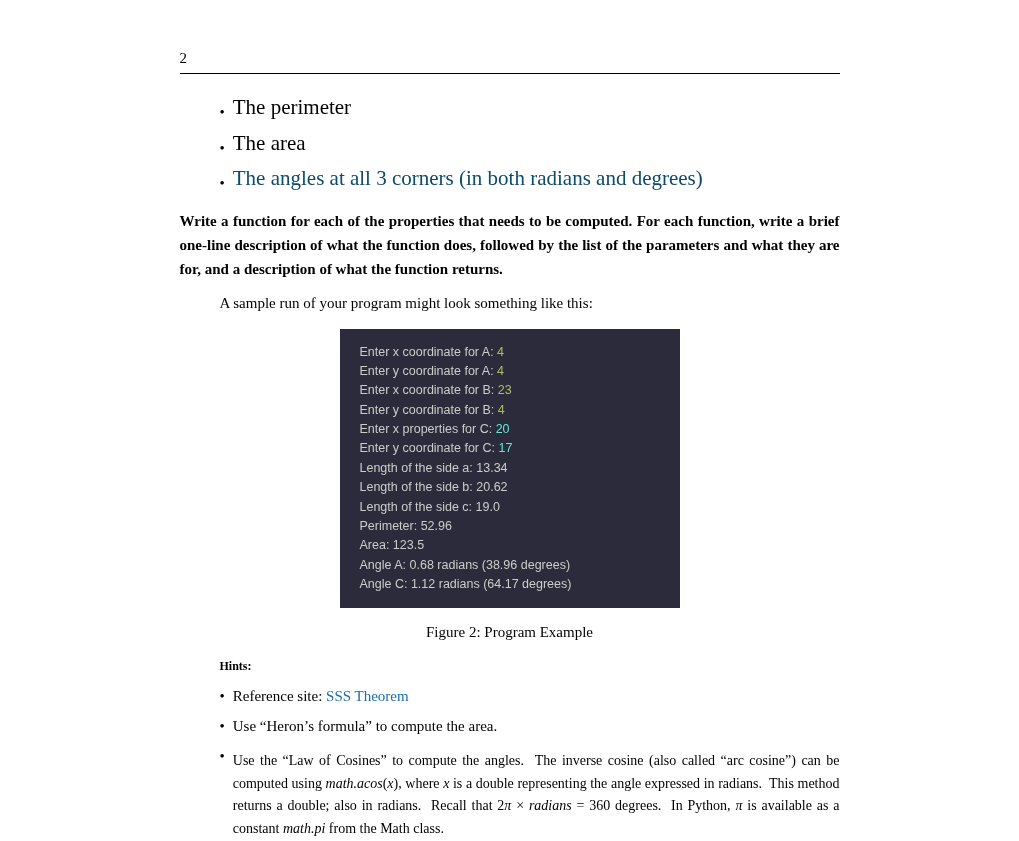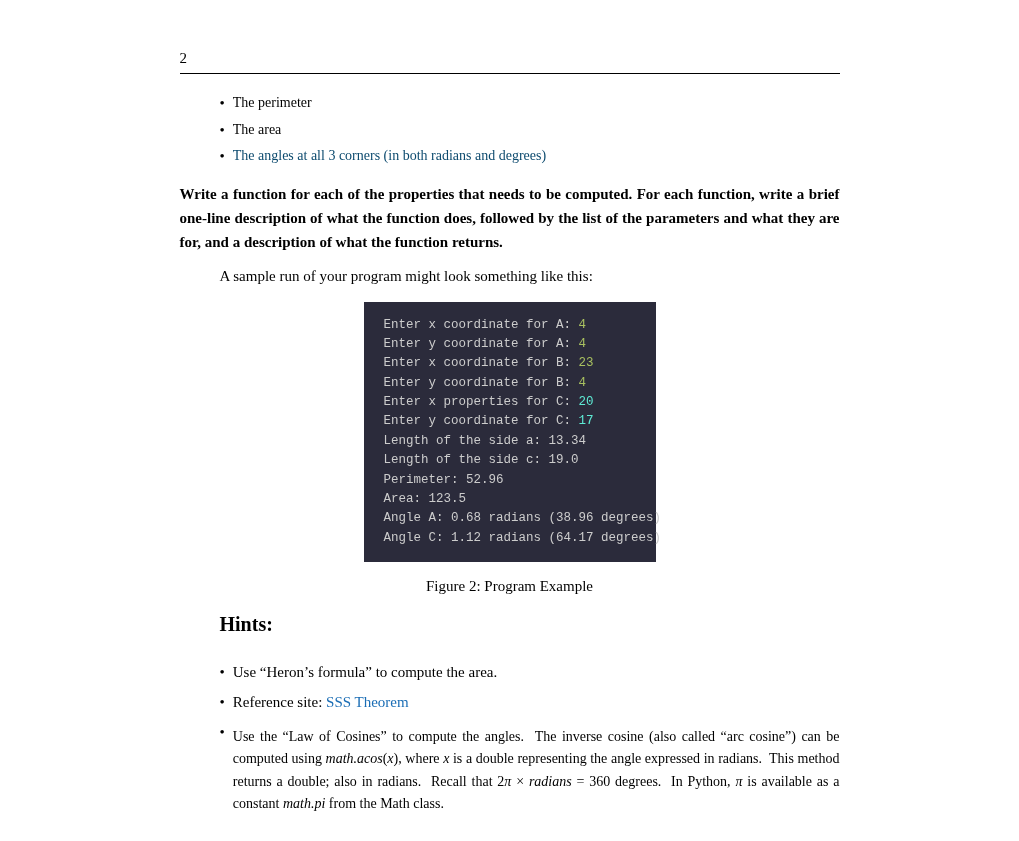--- a/index.html
+++ b/index.html
@@ -37,24 +37,24 @@
       font-family: "Times New Roman", Times, serif;
     }
 
     .bullet-list {
       list-style: none;
       margin: 0 0 14px 40px;
     }
 
     .bullet-list li {
       margin-bottom: 4px;
-      font-size: 14px;
+      font-size: 21px;
       line-height: 1.5;
       display: flex;
-      align-items: flex-start;
+      align-items: flex-end;
     }
 
     .bullet-list li::before {
       content: "•";
       margin-right: 8px;
       font-size: 15px;
     }
 
     .green-text {
       color: #0c4a6e;
@@ -76,24 +76,24 @@
 
     .terminal-container {
       display: flex;
       justify-content: center;
       margin: 10px 0 10px 0;
     }
 
     .terminal {
       background-color: #2b2b3b;
       color: #cccccc;
-      font-family: Liberation Mono, monospace;
+      font-family: Liberation Sans, sans-serif;
       font-size: 12.5px;
       padding: 14px 20px;
-      width: 292px;
+      width: 340px;
       line-height: 1.55;
     }
 
     .terminal .highlight-green {
       color: #a8c060;
     }
 
     .terminal .highlight-yellow {
       color: #5eead4;
     }
@@ -108,22 +108,22 @@
       margin: 16px 0 18px 0;
       font-family: "Times New Roman", Times, serif;
     }
 
     .hints-section {
       margin-top: 6px;
     }
 
     .hints-title {
       font-weight: bold;
-      font-size: 20px;
-      margin-bottom: 24px;
+      font-size: 12px;
+      margin-bottom: 10px;
       margin-left: 40px;
     }
 
     .hints-list {
       list-style: none;
       margin-left: 40px;
     }
 
     .hints-list li {
       font-size: 15px;
@@ -190,41 +190,42 @@
 
   <div class="terminal-container">
     <div class="terminal">
       <div class="terminal-line"><span>Enter x coordinate for A: </span><span class="highlight-green">4</span></div>
       <div class="terminal-line"><span>Enter y coordinate for A: </span><span class="highlight-green">4</span></div>
       <div class="terminal-line"><span>Enter x coordinate for B: </span><span class="highlight-green">23</span></div>
       <div class="terminal-line"><span>Enter y coordinate for B: </span><span class="highlight-green">4</span></div>
       <div class="terminal-line"><span>Enter x properties for C: </span><span class="highlight-yellow">20</span></div>
       <div class="terminal-line"><span>Enter y coordinate for C: </span><span class="highlight-yellow">17</span></div>
       <div class="terminal-line">Length of the side a: 13.34</div>
+      <div class="terminal-line">Length of the side b: 20.62</div>
       <div class="terminal-line">Length of the side c: 19.0</div>
       <div class="terminal-line">Perimeter: 52.96</div>
       <div class="terminal-line">Area: 123.5</div>
       <div class="terminal-line">Angle A: 0.68 radians (38.96 degrees)</div>
       <div class="terminal-line">Angle C: 1.12 radians (64.17 degrees)</div>
     </div>
   </div>
 
   <p class="figure-caption">Figure 2: Program Example</p>
 
   <div class="hints-section">
     <p class="hints-title">Hints:</p>
     <ul class="hints-list">
       <li>
         <div class="hint-text-block">
-          Use “Heron’s formula” to compute the area.
+          <span>Reference site: </span><a href="#" class="link-blue">SSS Theorem</a>
         </div>
       </li>
       <li>
         <div class="hint-text-block">
-          <span>Reference site: </span><a href="#" class="link-blue">SSS Theorem</a>
+          Use “Heron’s formula” to compute the area.
         </div>
       </li>
       <li>
         <div class="hint-text-block formula-text">
           Use the “Law of Cosines” to compute the angles.&nbsp; The inverse cosine (also called “arc cosine”) can be computed using <span class="italic">math.acos</span>(<span class="italic">x</span>), where <span class="italic">x</span> is a double representing the angle expressed in radians.&nbsp; This method returns a double; also in radians.&nbsp; Recall that 2<span class="math-inline">π</span> × <span class="italic">radians</span> = 360 degrees.&nbsp; In Python, <span class="math-inline">π</span> is available as a constant <span class="italic">math.pi</span> from the Math class.
         </div>
       </li>
     </ul>
   </div>
 

